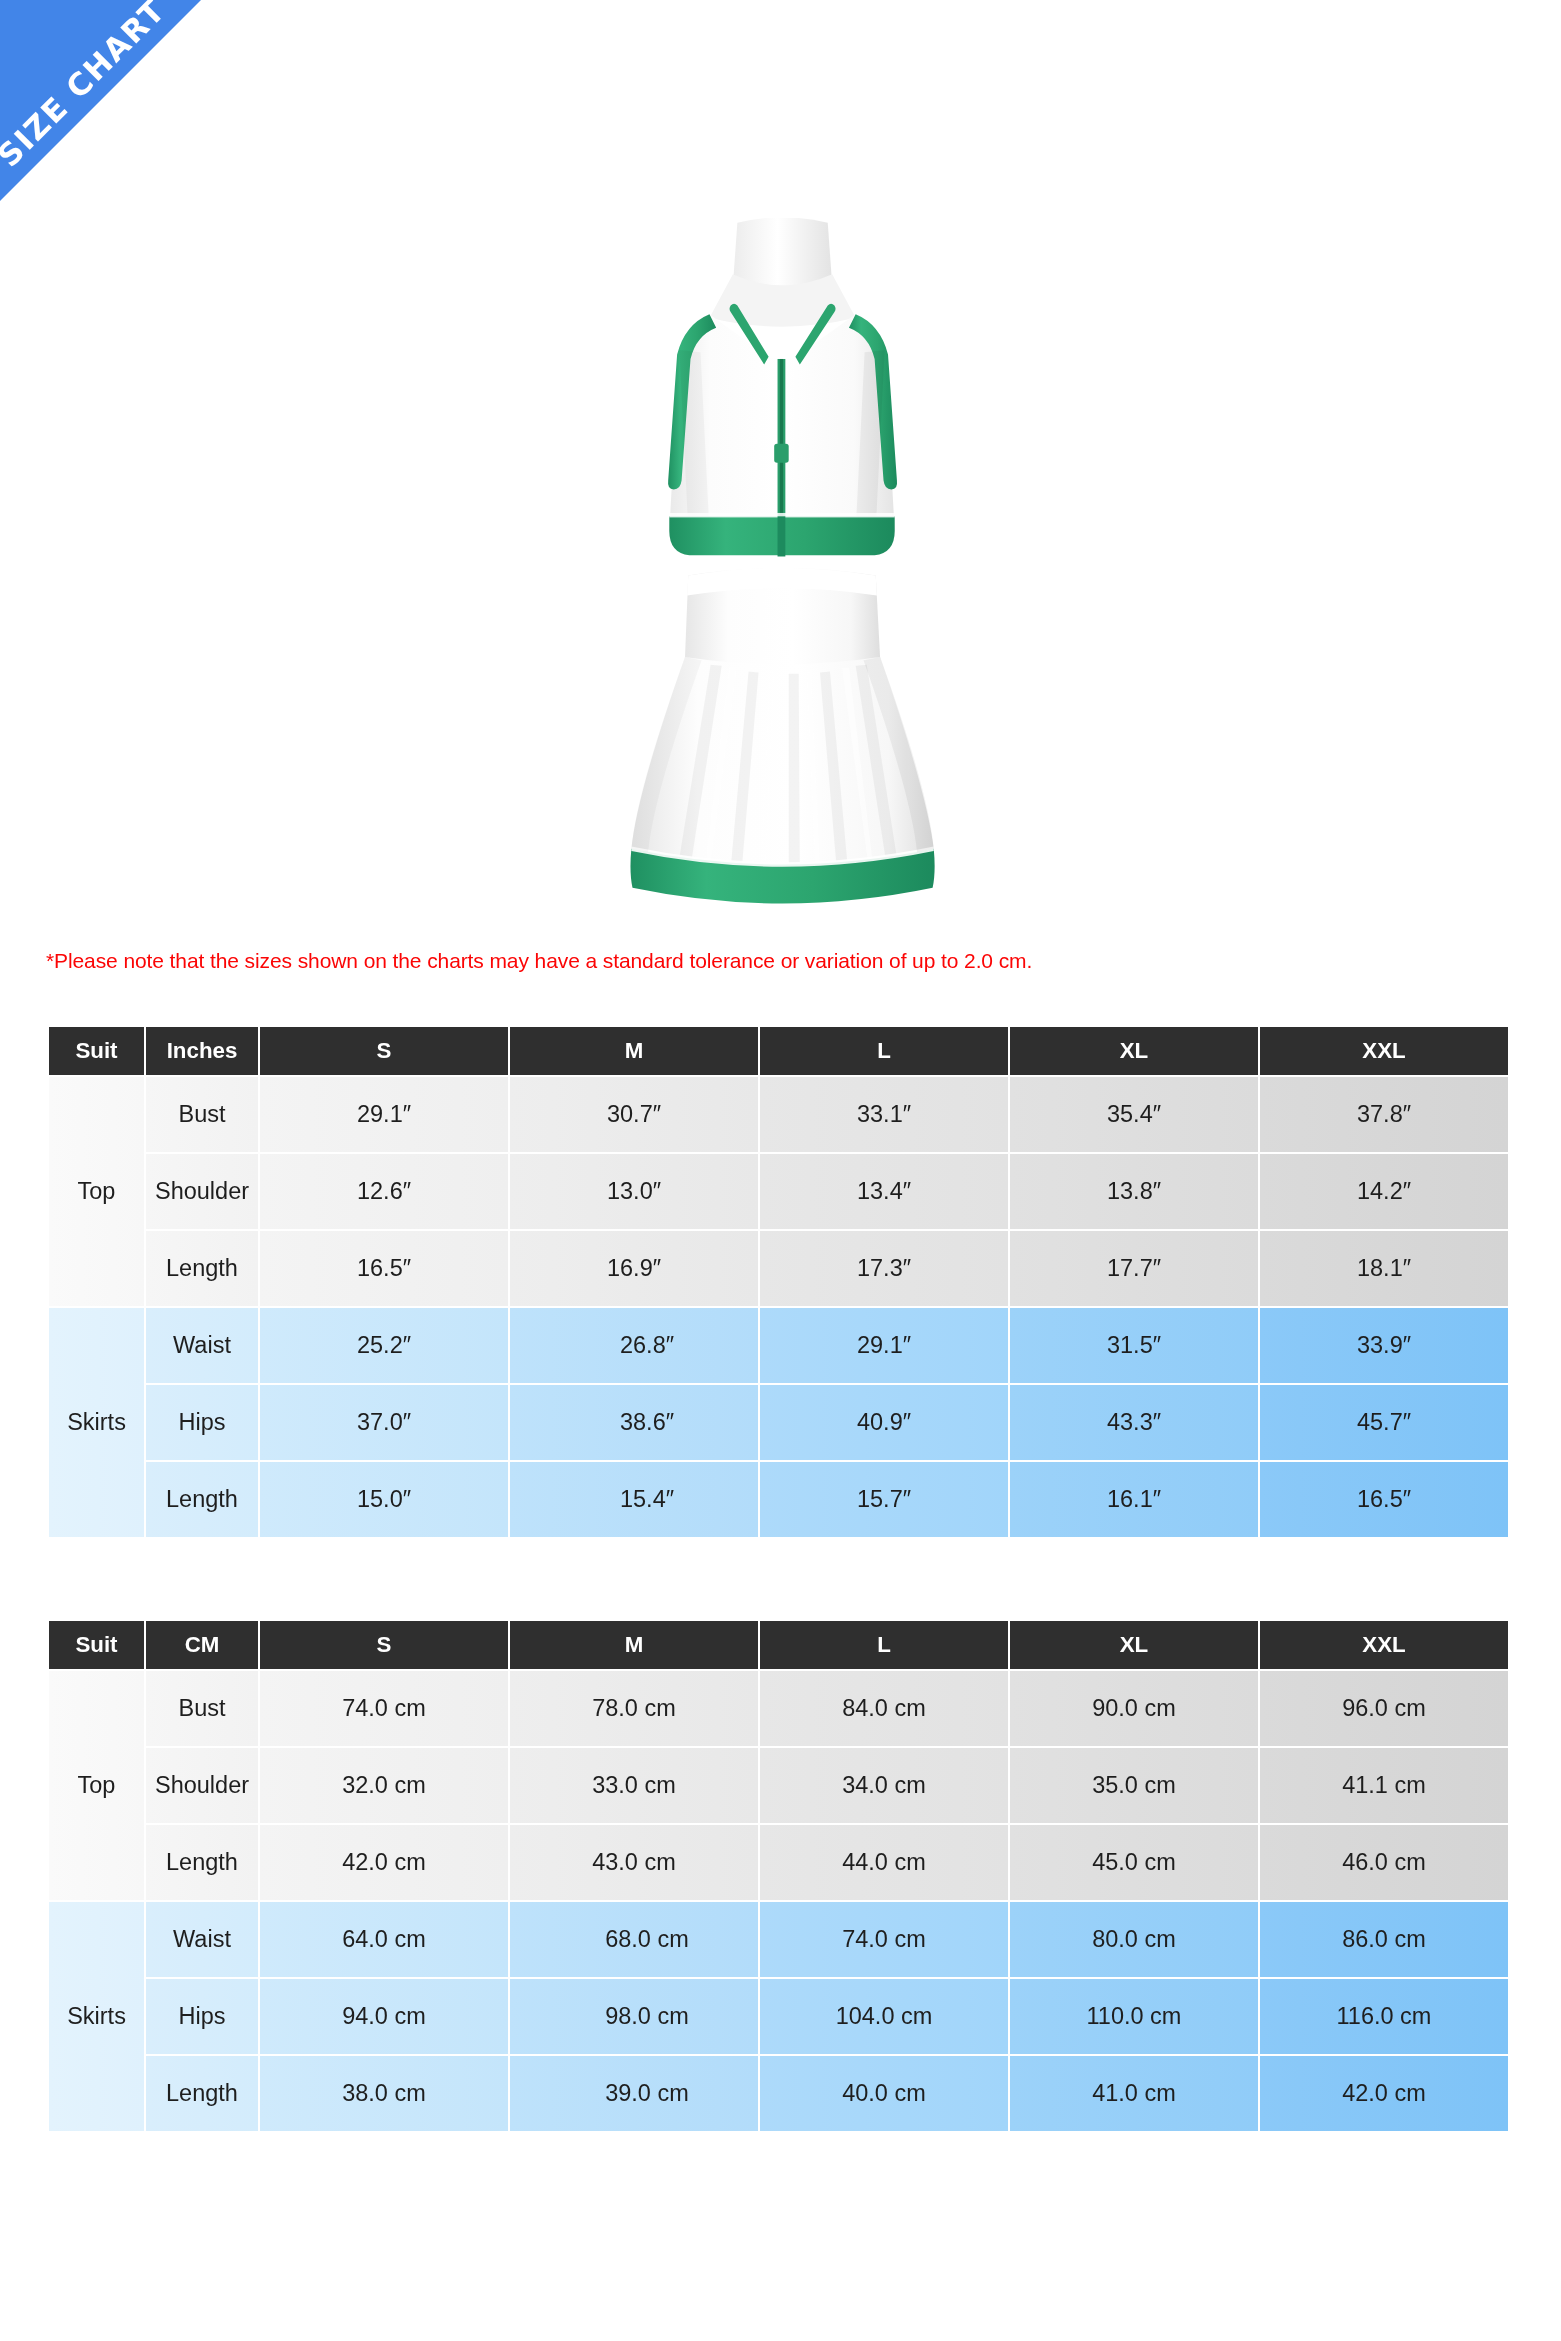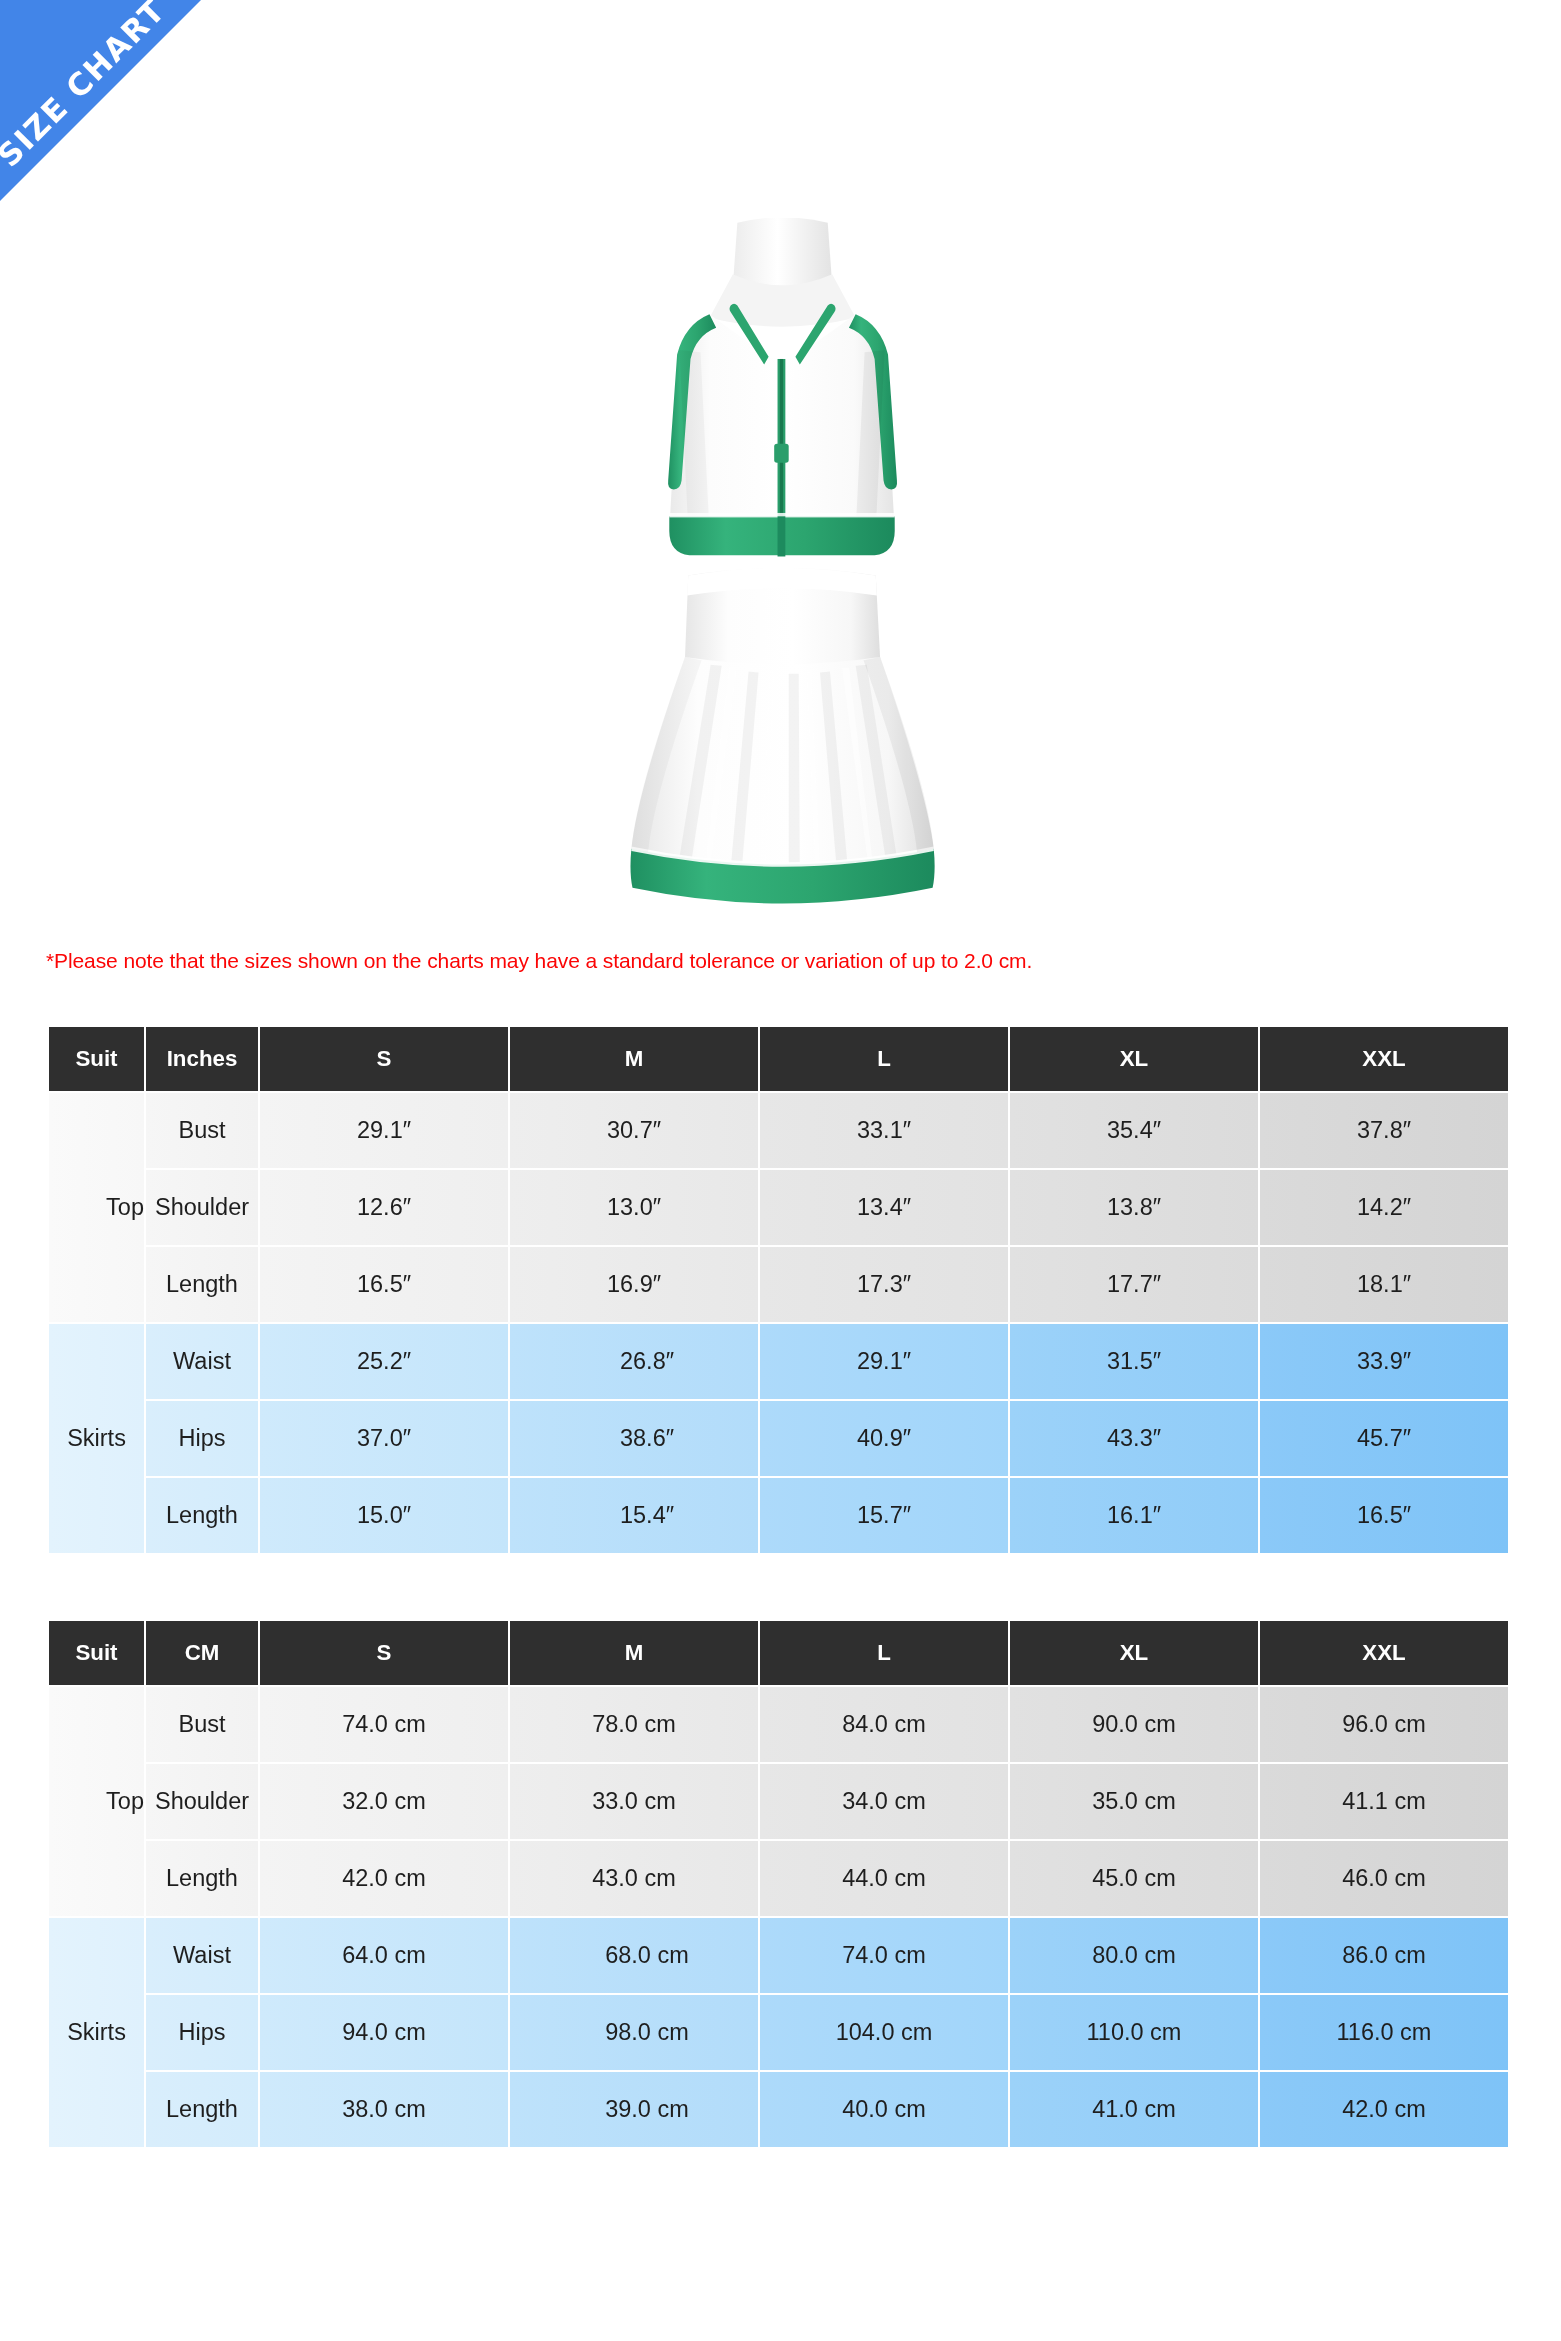--- a/index.html
+++ b/index.html
@@ -86,36 +86,36 @@
   .sizetable col.c-unit  { width: 112px; }
 
   .sizetable th {
     background: #2f2f2f;
     color: #ffffff;
     font-size: 22.3px;
     font-weight: bold;
     height: 48px;
     text-align: center;
     vertical-align: middle;
-    padding: 8px;
+    padding: 0;
     border: 0;
   }
   .sizetable td {
     height: 75px;
     text-align: center;
     vertical-align: middle;
     font-size: 23.5px;
     color: #1e1e1e;
     padding: 0;
     border: 0;
     font-weight: normal;
   }
 
   
-  .grp-top .cell-suit  { background: linear-gradient(90deg,#fafafa,#f7f7f7); text-align: right; }
+  .grp-top .cell-suit  { background: linear-gradient(90deg,#fafafa,#f7f7f7); }
   .grp-top .cell-label { background: linear-gradient(90deg,#f6f6f6,#f2f2f2); }
   .grp-top .cell-val-1 { background: linear-gradient(90deg,#f4f4f4,#efefef); }
   .grp-top .cell-val-2 { background: linear-gradient(90deg,#eeeeee,#e8e8e8); }
   .grp-top .cell-val-3 { background: linear-gradient(90deg,#e7e7e7,#e2e2e2); }
   .grp-top .cell-val-4 { background: linear-gradient(90deg,#e1e1e1,#dbdbdb); }
   .grp-top .cell-val-5 { background: linear-gradient(90deg,#dadada,#d4d4d4); }
 
   
   .grp-skirt .cell-suit  { background: linear-gradient(90deg,#e3f3fd,#dff1fd); }
   .grp-skirt .cell-label { background: linear-gradient(90deg,#d9eefc,#d3ecfc); }

